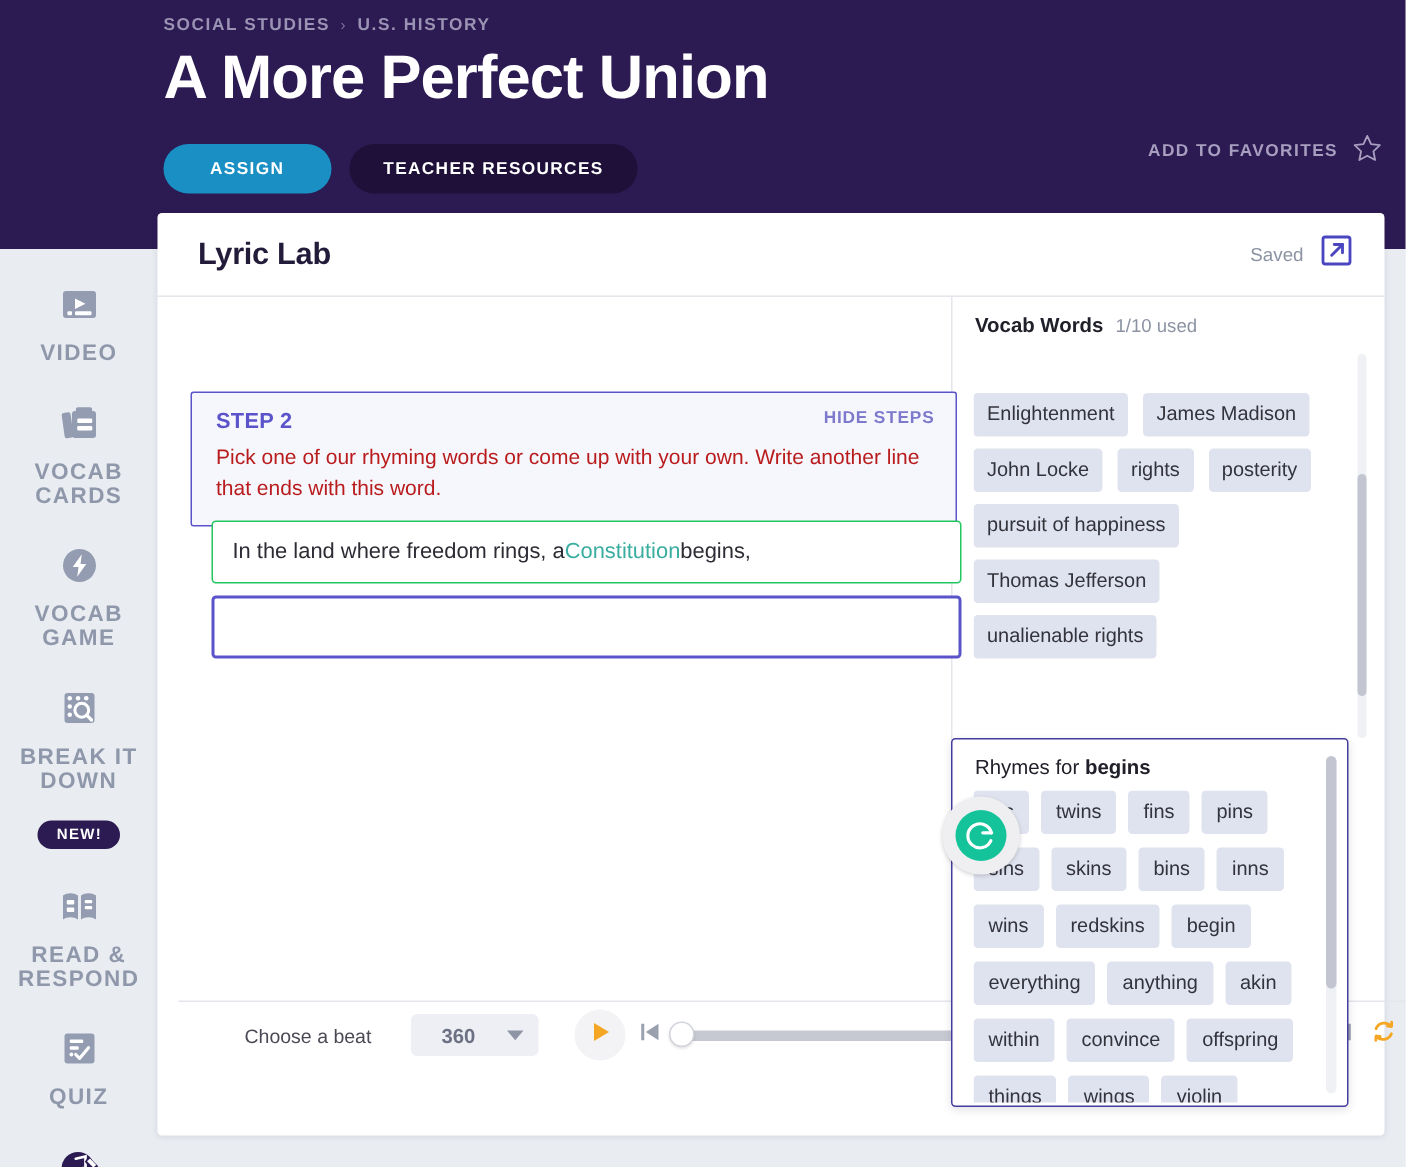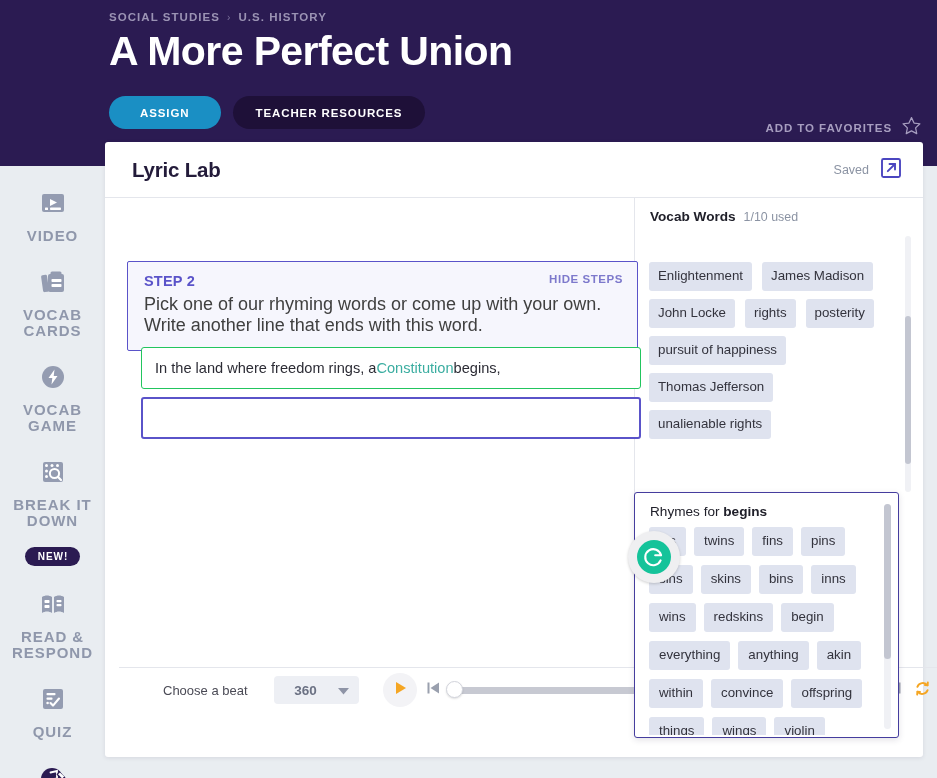--- a/index.html
+++ b/index.html
@@ -43,21 +43,21 @@
   }
   .btn-teacher {
     background: #1e1038; color: #ffffff;
     border: none; border-radius: 18px;
     height: 33px; padding: 0 23px;
     font-size: 11.5px; font-weight: bold; letter-spacing: 0.9px;
     font-family: "Liberation Sans", sans-serif;
     cursor: pointer;
   }
   .favorites {
-    position: absolute; right: 15px; top: 115px;
+    position: absolute; right: 15px; top: 88px;
     display: flex; align-items: center; gap: 9px;
     cursor: pointer;
   }
   .favorites-label {
     font-size: 11.5px; font-weight: bold; letter-spacing: 0.95px;
     color: #a79ec0;
   }
 
   
   .sidebar {
@@ -135,21 +135,21 @@
   .step-row { display: flex; justify-content: space-between; align-items: flex-start; }
   .step-label {
     font-size: 14.5px; font-weight: bold; color: #5a53c9; letter-spacing: 0.2px;
   }
   .hide-steps {
     font-size: 11.5px; font-weight: bold; letter-spacing: 0.55px;
     color: #7d79cc; cursor: pointer;
   }
   .step-text {
     margin-top: 5px;
-    font-size: 18px; color: #404040; line-height: 21px;
+    font-size: 14px; color: #b91c1c; line-height: 21px;
   }
 
   
   .lyric-line {
     position: absolute; left: 36px;
     width: 500px; height: 42px;
     border: 1px solid #22c55e;
     border-radius: 3px;
     display: flex; align-items: center;
     padding: 0 13px;

